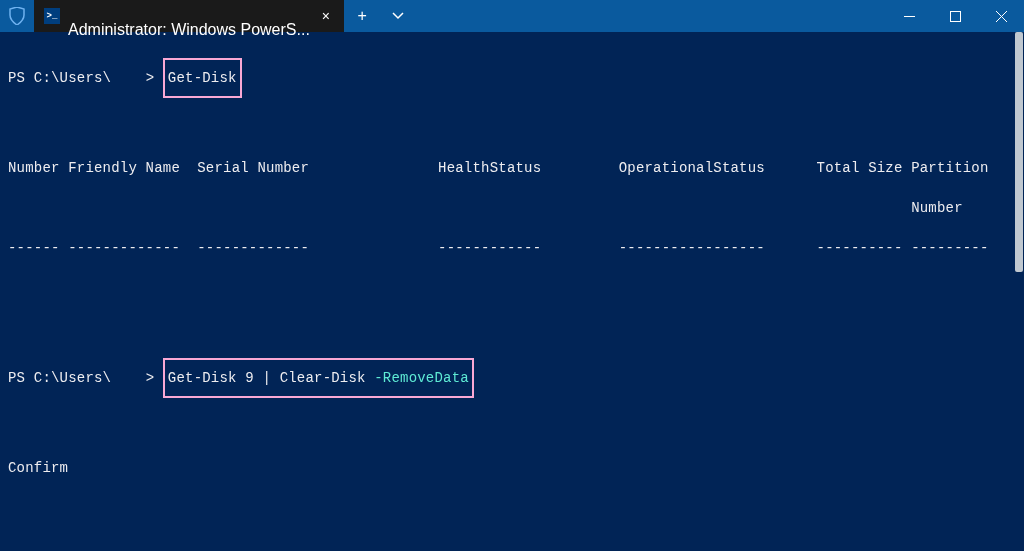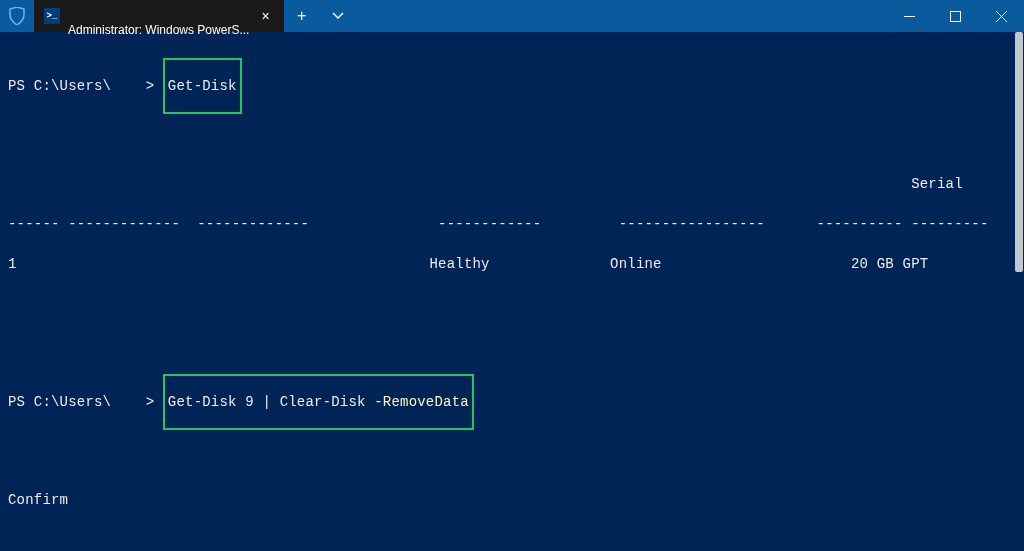--- a/index.html
+++ b/index.html
@@ -40,21 +40,21 @@
   background: #003e7e;
   display: flex;
   align-items: center;
   justify-content: center;
   font-size: 9px;
   color: #fff;
   font-weight: bold;
 }
 .tab-title {
   font-family: 'Segoe UI', sans-serif;
-  font-size: 12px;
+  font-size: 16px;
   color: #fff;
   white-space: nowrap;
   overflow: hidden;
   margin-top: 28px;
 }
 .tab-close {
   color: #fff;
   font-family: sans-serif;
   font-size: 14px;
   padding: 0 4px;
@@ -84,30 +84,30 @@
   cursor: pointer;
 }
 .win-btn svg { width: 11px; height: 11px; }
 .terminal {
   padding: 6px 8px 6px 8px;
   line-height: 20px;
   white-space: pre;
   letter-spacing: 0.2px;
 }
 .line { display: block; min-height: 20px; }
-.gray { color: #fef9c3; }
+.gray { color: #5eead4; }
 .blurred {
   display: inline-block;
   filter: blur(3px);
   color: #dddddd;
   opacity: 0.8;
 }
 .highlight-box {
-  border: 2px solid #22c55e;
-  padding: 16px 3px;
+  border: 2px solid #f9a8d4;
+  padding: 8px 3px;
   display: inline-block;
 }
 .scrollbar {
   position: absolute;
   right: 0;
   top: 32px;
   width: 10px;
   height: 519px;
   background: transparent;
 }
@@ -158,23 +158,23 @@
           <line x1="0" y1="0" x2="11" y2="11" stroke="#fff" stroke-width="1"></line>
           <line x1="11" y1="0" x2="0" y2="11" stroke="#fff" stroke-width="1"></line>
         </svg>
     </div>
   </div>
 </div>
 
 <div class="terminal">
 <span class="line"><span>PS C:\Users\</span><span class="blurred">    </span><span>&gt; </span><span class="highlight-box">Get-Disk</span></span>
 <span class="line"></span>
-<span class="line">                                                                                                         Serial</span>
+<span class="line">Number Friendly Name  Serial Number               HealthStatus         OperationalStatus      Total Size Partition</span>
+<span class="line">                                                                                                         Number</span>
 <span class="line">------ -------------  -------------               ------------         -----------------      ---------- ---------</span>
-<span class="line"><span>1      </span><span class="blurred">          </span><span>                                Healthy              Online                      20 GB GPT</span></span>
 <span class="line"></span>
 <span class="line"></span>
 <span class="line"><span>PS C:\Users\</span><span class="blurred">    </span><span>&gt; </span><span class="highlight-box"><span>Get-Disk 9 | Clear-Disk </span><span class="gray">-RemoveData</span></span></span>
 <span class="line"></span>
 <span class="line">Confirm</span>
 
 
 
 
 

